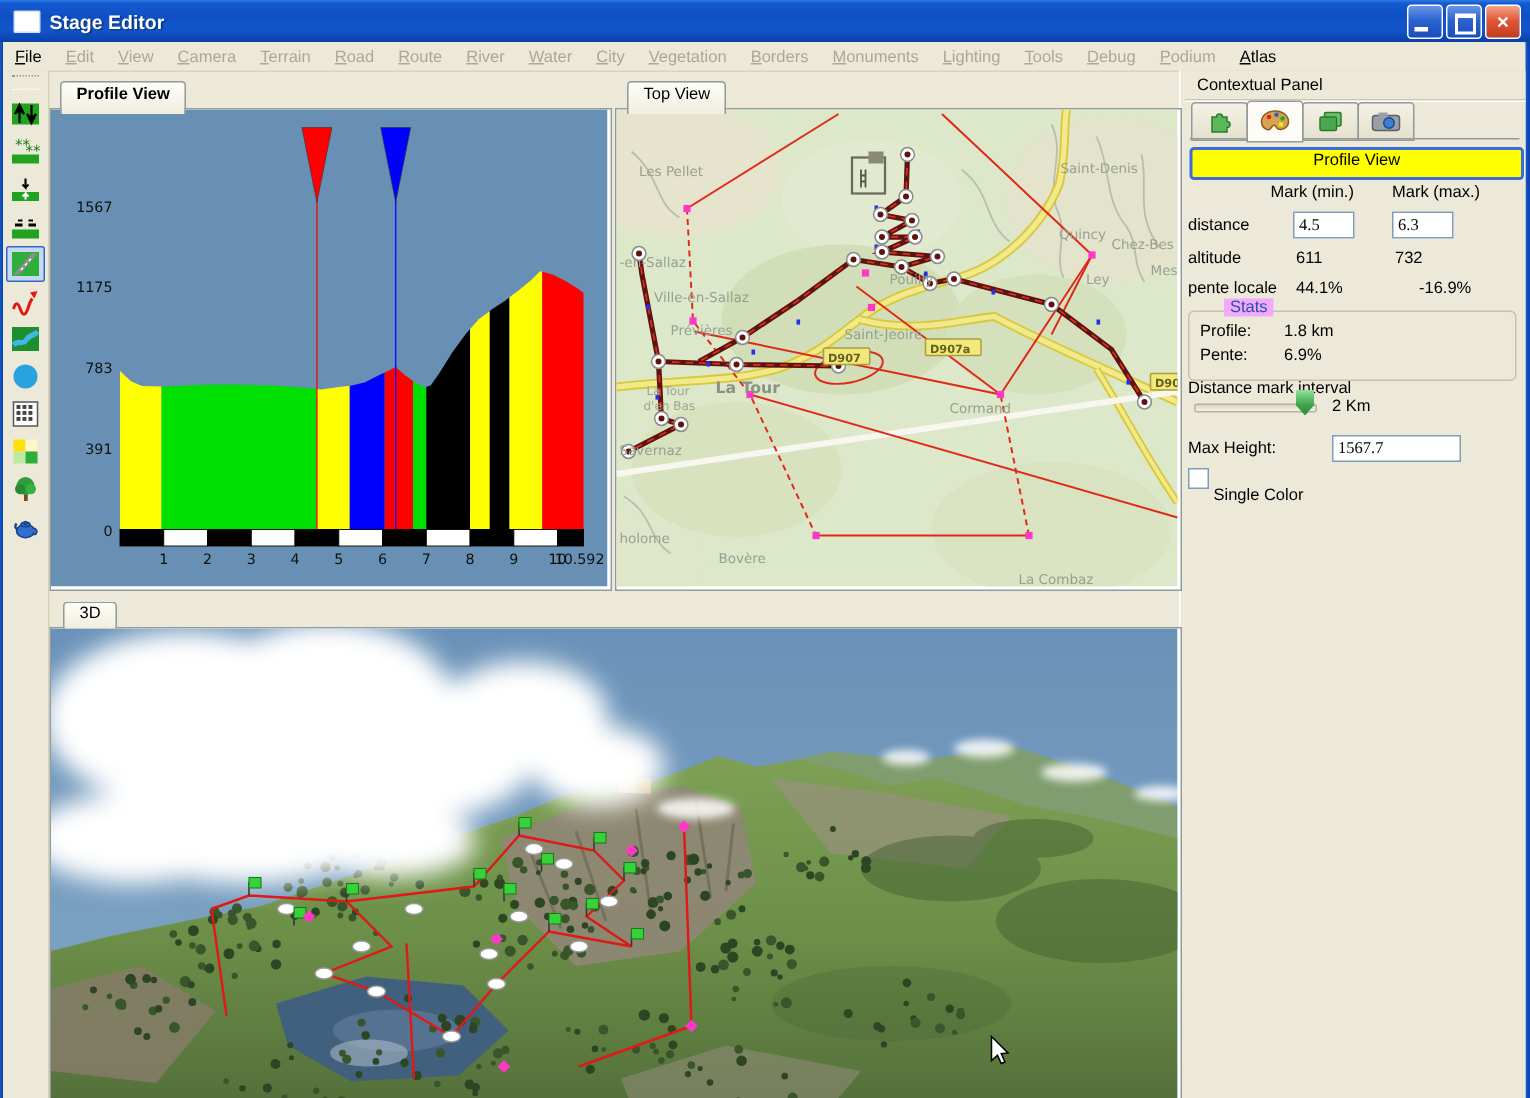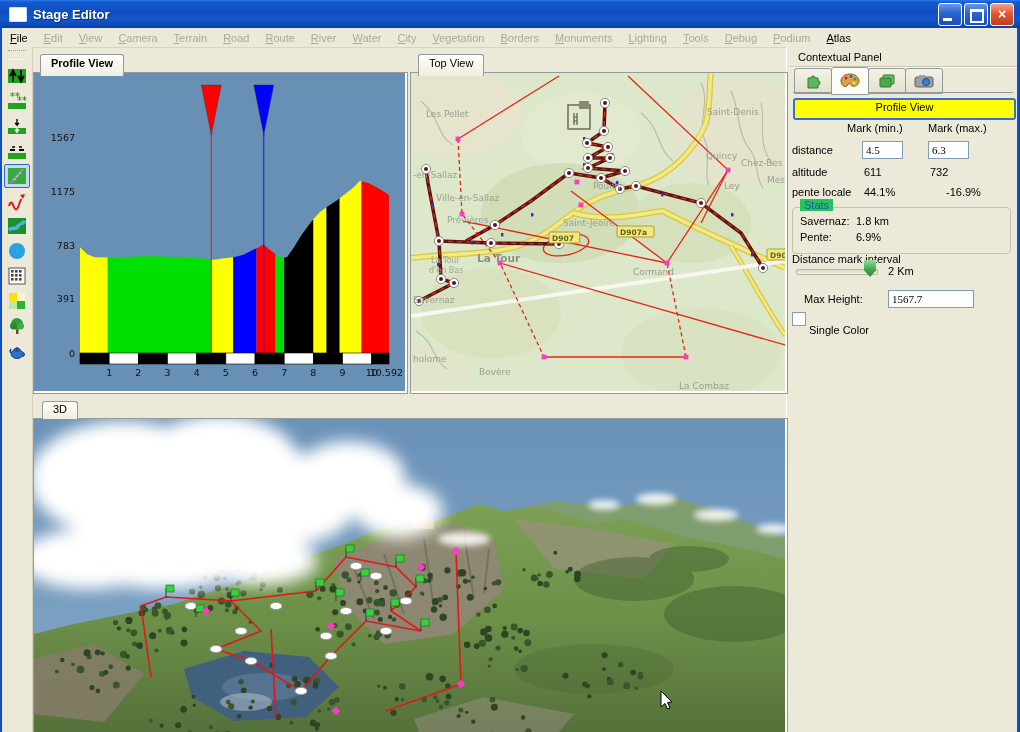--- a/index.html
+++ b/index.html
@@ -46,21 +46,21 @@
   .ctx-tab{position:absolute;top:21px;width:36px;height:24px;border:1px solid #919b9c;border-radius:3px 3px 0 0;
     background:linear-gradient(180deg,#f4f2e6,#e4e0cc);display:flex;align-items:center;justify-content:center;}
   .ctx-tab.selected{background:#fdfcf6;height:26px;top:20px;z-index:3;}
   #ctx-tabline{position:absolute;left:3px;top:45px;width:220px;border-top:1px solid #919b9c;}
   #profile-btn{position:absolute;left:3px;top:51px;width:219px;height:18px;background:#ffff00;
     border:2px solid #3c6cd8;border-radius:3px;text-align:center;line-height:15px;cursor:pointer;}
   .ctx-lbl{position:absolute;}
   .ctx-input{position:absolute;height:16px;border:1px solid #7f9db9;background:#fff;font-family:Liberation Serif, serif;
     font-size:11px;padding:0 3px;}
   #stats-box{position:absolute;left:2px;top:160px;width:217px;height:45px;border:1px solid #c6c3ab;border-radius:4px;}
-  #stats-title{position:absolute;left:10px;top:152px;color:#2a4db0;background:#22c55e;padding:0 4px;}
+  #stats-title{position:absolute;left:26px;top:152px;color:#2a4db0;background:#f0abfc;padding:0 4px;}
   #slider-track{position:absolute;left:6px;top:222px;width:80px;height:4px;
     border:1px solid #b7b3a0;border-radius:2px;background:linear-gradient(180deg,#dcd8c4,#f4f1e3);}
   #slider-thumb{position:absolute;left:74px;top:213px;width:12px;height:17px;
     background:linear-gradient(180deg,#8fe29a,#3da24c 60%,#2c8a3a);
     clip-path:polygon(0 0,100% 0,100% 60%,50% 100%,0 60%);border:0;}
   #checkbox{position:absolute;left:2px;top:265px;width:12px;height:12px;border:1px solid #7f9db9;background:#fff;}
   
   svg text{font-family:"DejaVu Sans",sans-serif;}
   .maplbl{fill:#98a091;font-size:9px;}
   .maplbl.big{fill:#8b9284;font-size:10.5px;font-weight:bold;}
@@ -822,29 +822,29 @@
     <div class="ctx-lbl" style="left:2px;top:119px;">altitude</div>
     <div class="ctx-lbl" style="left:74px;top:119px;">611</div>
     <div class="ctx-lbl" style="left:140px;top:119px;">732</div>
 
     <div class="ctx-lbl" style="left:2px;top:139px;">pente locale</div>
     <div class="ctx-lbl" style="left:74px;top:139px;">44.1%</div>
     <div class="ctx-lbl" style="left:140px;top:139px;margin-left:16px;">-16.9%</div>
 
     <div id="stats-box"></div>
     <div id="stats-title">Stats</div>
-    <div class="ctx-lbl" style="left:10px;top:168px;">Savernaz:</div>
+    <div class="ctx-lbl" style="left:10px;top:168px;">Profile:</div>
     <div class="ctx-lbl" style="left:66px;top:168px;">1.8 km</div>
     <div class="ctx-lbl" style="left:10px;top:184px;">Pente:</div>
     <div class="ctx-lbl" style="left:66px;top:184px;">6.9%</div>
 
     <div class="ctx-lbl" style="left:2px;top:206px;">Distance mark interval</div>
     <div id="slider-track"></div>
     <div id="slider-thumb"></div>
     <div class="ctx-lbl" style="left:98px;top:218px;">2 Km</div>
 
-    <div class="ctx-lbl" style="left:14px;top:246px;">Max Height:</div>
+    <div class="ctx-lbl" style="left:2px;top:246px;">Max Height:</div>
     <input class="ctx-input" style="left: 98px; top: 243px; width: 78px;" value="1567.7">
 
     <div id="checkbox"></div>
     <div class="ctx-lbl" style="left:19px;top:265px;margin-top:12px;">Single Color</div>
   </div>
 </div>
 
 </body></html>

